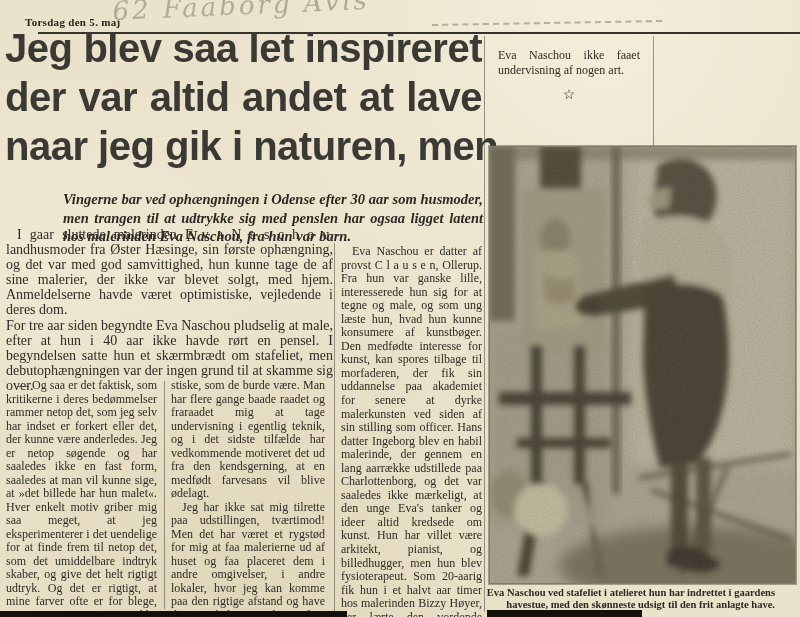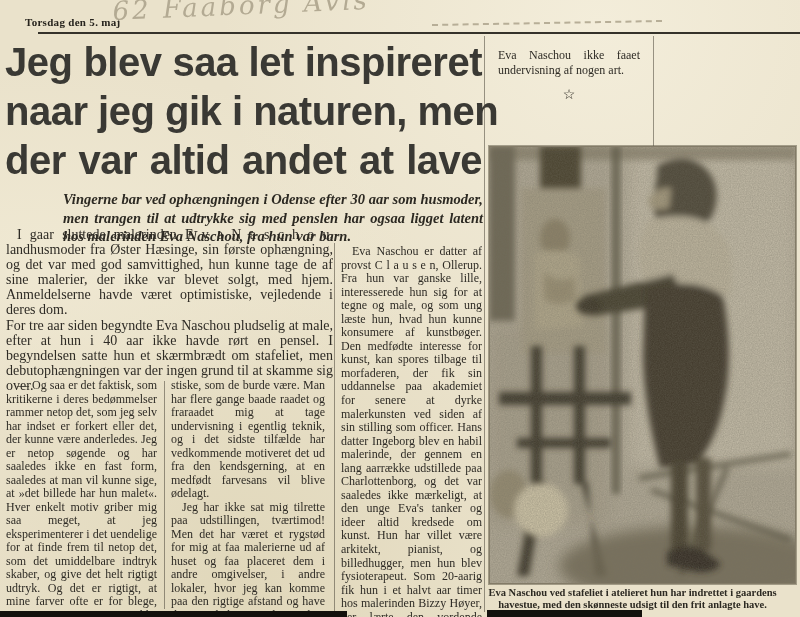--- a/index.html
+++ b/index.html
@@ -22,21 +22,21 @@
   .handwriting{
     position:absolute;left:112px;top:-4px;width:420px;
     font-family:"DejaVu Serif", serif;font-style:italic;
     font-size:26px;letter-spacing:3px;color:#b3aa93;
     transform:rotate(-2.5deg);transform-origin:left top;white-space:nowrap;
   }
   .pencil-dash{position:absolute;left:432px;top:22px;width:230px;border-top:2px dashed #b7ae97;transform:rotate(-1deg);}
   .toprule{position:absolute;left:38px;right:0;top:32px;height:2px;background:#35322a;}
 
   
-  .headline{position:absolute;left:5px;top:38px;width:477px;color:#3a3934;}
+  .headline{position:absolute;left:5px;top:24px;width:477px;color:#3a3934;}
   .hl{
     font-family:"Liberation Sans", sans-serif;font-weight:bold;
     font-size:40px;line-height:49px;letter-spacing:-.5px;
     text-align:justify;text-align-last:justify;white-space:nowrap;
   }
   
   .standfirst{
     position:absolute;left:63px;top:190px;width:420px;
     font-style:italic;font-weight:bold;font-size:14.5px;line-height:18.5px;
     text-align:justify;color:#2c2922;
@@ -59,43 +59,43 @@
   
   .rtA{position:absolute;left:490px;top:40px;width:158px;font-size:12px;line-height:15px;}
   .rtB{position:absolute;left:659px;top:40px;width:138px;font-size:12px;line-height:15.5px;}
   .rtA p,.rtB p{margin:8px;text-align:justify;}
   .star{text-align:center;font-size:14px;line-height:17px;color:#26231d;}
 
   
   .photo{position:absolute;left:489px;top:146px;width:307px;height:438px;margin:0;box-shadow:0 0 0 1px rgba(90,84,66,.5);}
   .photo svg{display:block;}
   .caption{
-    position:absolute;left:476px;top:587px;width:313px;
+    position:absolute;left:462px;top:587px;width:313px;
     font-size:10.5px;line-height:12px;font-weight:bold;color:#2c2922;
-    text-align:center;
+    text-align:right;
   }
 
   .bar{position:absolute;background:#13110d;}
   .bar-left{left:0;top:611px;width:347px;height:6px;}
   .bar-right{left:487px;top:610px;width:155px;height:7px;}
 </style>
 </head>
 <body>
 
 <div class="page">
 
   <div class="date">Torsdag den 5. maj</div>
   <div class="handwriting">62 Faaborg Avis</div>
   <div class="pencil-dash"></div>
   <div class="toprule"></div>
 
   <div class="headline">
     <div class="hl">Jeg blev saa let inspireret</div>
+    <div class="hl">der var altid andet at lave</div>
     <div class="hl">naar jeg gik i naturen, men</div>
-    <div class="hl">der var altid andet at lave</div>
   </div>
 
   <div class="standfirst">Vingerne bar ved ophængningen i Odense efter 30 aar som husmoder, men trangen til at udtrykke sig med penslen har ogsaa ligget latent hos malerinden Eva Naschou, fra hun var barn.</div>
 
   <div class="intro bodytext">
     <p class="indent">I gaar sluttede malerinden E v a  N a s c h o u, landhusmoder fra Øster Hæsinge, sin første ophængning, og det var med god samvittighed, hun kunne tage de af sine malerier, der ikke var blevet solgt, med hjem. Anmeldelserne havde været optimistiske, vejledende i deres dom.</p>
     <p>For tre aar siden begyndte Eva Naschou pludselig at male, efter at hun i 40 aar ikke havde rørt en pensel. I begyndelsen satte hun et skærmbrædt om stafeliet, men debutophængningen var der ingen grund til at skamme sig over.</p>
   </div>
 
   <div class="col1 bodytext">

